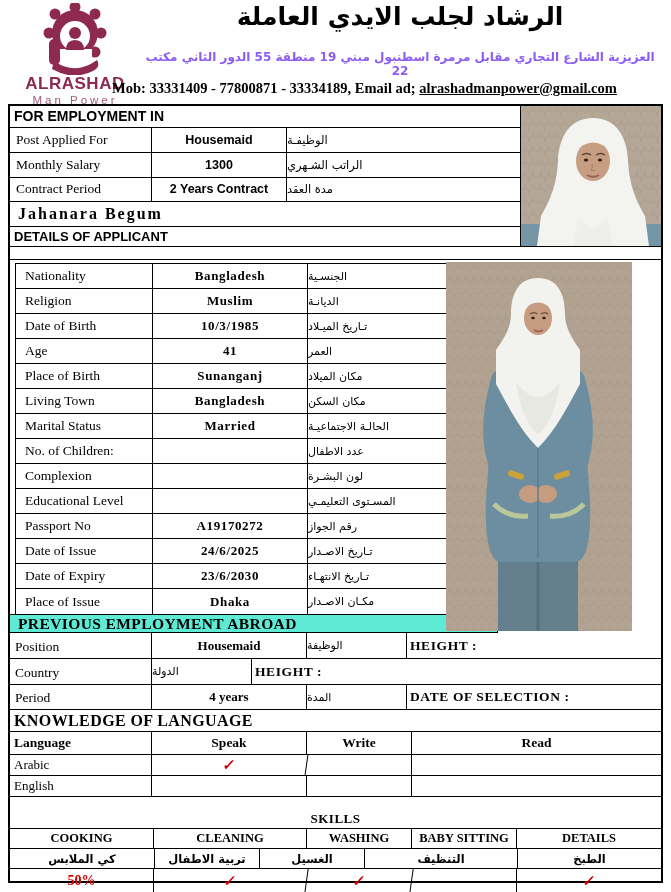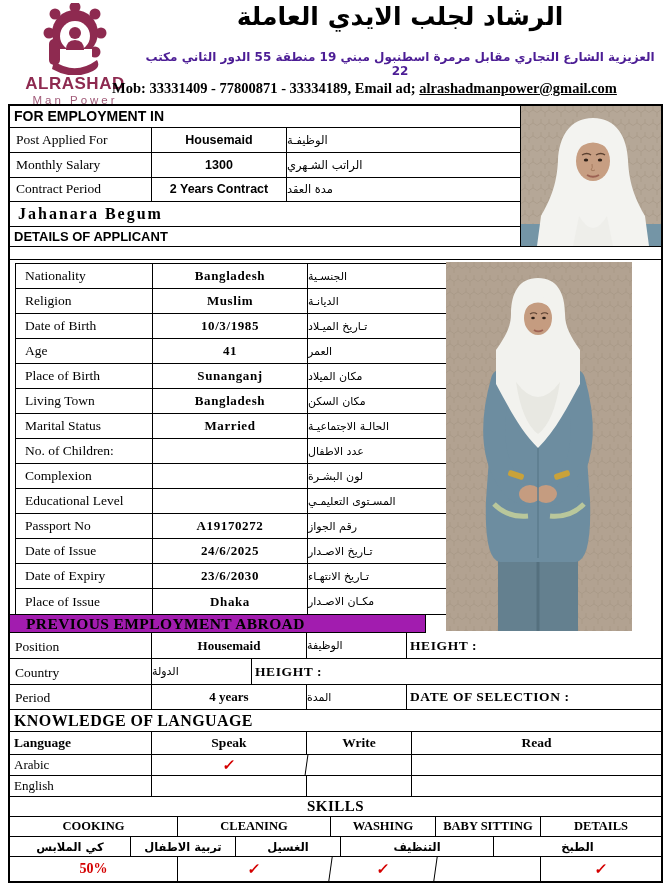--- a/index.html
+++ b/index.html
@@ -8,21 +8,21 @@
 
   
   .hdr { position:absolute; left:0; top:0; width:671px; height:104px; }
   .logo { position:absolute; left:10px; top:3px; width:130px; height:100px; text-align:center; }
   .logo svg { display:block; margin:0 auto; }
   .logo-name { font-family:"Liberation Sans", sans-serif; font-weight:bold; font-size:17px; color:#8e2a50; line-height:1.05; letter-spacing:0.5px; }
   .logo-sub  { font-family:"Liberation Sans", sans-serif; font-size:11.5px; color:#a25c7a; letter-spacing:3px; line-height:1.25; }
   .title-ar { position:absolute; left:160px; top:2px; width:480px; text-align:center; direction:rtl;
               font-family:"DejaVu Sans", sans-serif; font-weight:bold; font-size:25px; color:#000000; }
   .addr-ar  { position:absolute; left:145px; top:50px; width:510px; text-align:center; direction:rtl;
-              font-family:"DejaVu Sans", sans-serif; font-weight:bold; font-size:12px; color:#4c1d95; }
+              font-family:"DejaVu Sans", sans-serif; font-weight:bold; font-size:12px; color:#8b5cf6; }
   .contact  { position:absolute; left:112px; top:80px; width:556px; font-weight:bold; font-size:14.5px; white-space:nowrap; }
   .contact .email { text-decoration:underline; }
 
   
   .doc { position:absolute; left:8px; top:104px; width:655px; height:779px; border:2px solid #000; background:#fff; }
   .br { border-right:1px solid #000; }
   .cell { display:flex; align-items:center; height:100%; overflow:hidden; }
 
   
   .secA { display:flex; height:141px; border-bottom:1px solid #000; }
@@ -44,22 +44,22 @@
   .gap { height:13px; border-bottom:1px solid #000; }
 
   
   .secC { position:relative; height:373px; }
   .dtable { position:absolute; left:5px; top:3px; width:433px; border:1px solid #000; }
   .drow { display:flex; height:25px; border-bottom:1px solid #000; }
   .drow:last-child { border-bottom:none; }
   .dc1 { width:137px; padding-left:9px; font-size:13.5px; }
   .dc2 { width:155px; justify-content:center; font-weight:bold; font-size:13px; letter-spacing:0.6px; }
   .dc3 { flex:1; justify-content:flex-end; padding-right:5px; direction:rtl; font-family:"DejaVu Sans", sans-serif; font-size:11px; }
-  .prev-title { position:absolute; left:0; top:354px; width:416px; height:19px; background:#a21caf;
-                border:1px solid #000; border-left:none; display:flex; align-items:center; padding-left:16px;
+  .prev-title { position:absolute; left:0; top:354px; width:488px; height:19px; background:#5eead4;
+                border:1px solid #000; border-left:none; display:flex; align-items:center; padding-left:8px;
                 font-weight:bold; font-size:15.5px; letter-spacing:0.4px; }
   .fullphoto { position:absolute; left:436px; top:2px; width:186px; height:369px; overflow:hidden; }
 
   
   .rowD { display:flex; height:26px; border-bottom:1px solid #000; }
   .rowD.last { height:25px; }
   .pc1 { width:142px; padding-left:5px; font-size:13.5px; align-items:flex-end; padding-bottom:3px; }
   .pc2 { width:155px; justify-content:center; font-weight:bold; font-size:13px; }
   .pc3 { width:100px; justify-content:flex-end; padding-right:4px; direction:rtl; font-family:"DejaVu Sans", sans-serif; font-size:11px; }
   .pc4 { flex:1; padding-left:3px; font-weight:bold; font-size:13.5px; letter-spacing:0.6px; }
@@ -69,26 +69,26 @@
                 font-weight:bold; font-size:16px; letter-spacing:0.4px; }
   .rowLh { display:flex; height:23px; border-bottom:1px solid #000; font-weight:bold; font-size:13.5px; }
   .rowL  { display:flex; height:21px; border-bottom:1px solid #000; font-size:13px; }
   .lc1 { width:142px; padding-left:4px; }
   .lc2 { width:155px; justify-content:center; }
   .lc3 { width:105px; justify-content:center; }
   .lc4 { flex:1; justify-content:center; }
 
   
   .skills-title { height:20px; display:flex; align-items:center; justify-content:center; border-bottom:1px solid #000;
-                  font-weight:bold; font-size:15px; letter-spacing:0.5px; }
+                  font-weight:bold; font-size:13px; letter-spacing:0.5px;margin-top:12px; }
   .rowS { display:flex; height:20px; border-bottom:1px solid #000; font-weight:bold; font-size:12.5px; }
   .rowSar { display:flex; height:20px; border-bottom:1px solid #000; direction:rtl;
             font-family:"DejaVu Sans", sans-serif; font-weight:bold; font-size:11.5px; }
   .rowSval { display:flex; height:24px; font-weight:bold; font-size:14px; }
-  .sc1 { width:168px; justify-content:center; }
+  .sc1 { width:144px; justify-content:center; }
   .sc2 { width:153px; justify-content:center; }
   .sc3 { width:105px; justify-content:center; }
   .sc4 { width:105px; justify-content:center; }
   .sc5 { flex:1; justify-content:center; }
   .rowSar .sc1,.rowSar .sc2,.rowSar .sc3,.rowSar .sc4 { border-left:1px solid #000; border-right:none; }
 
   .red { color:#d40000; }
   .check { color:#d40000; font-size:15px; font-weight:bold; transform:skewX(-8deg); }
 </style>
 </head>

